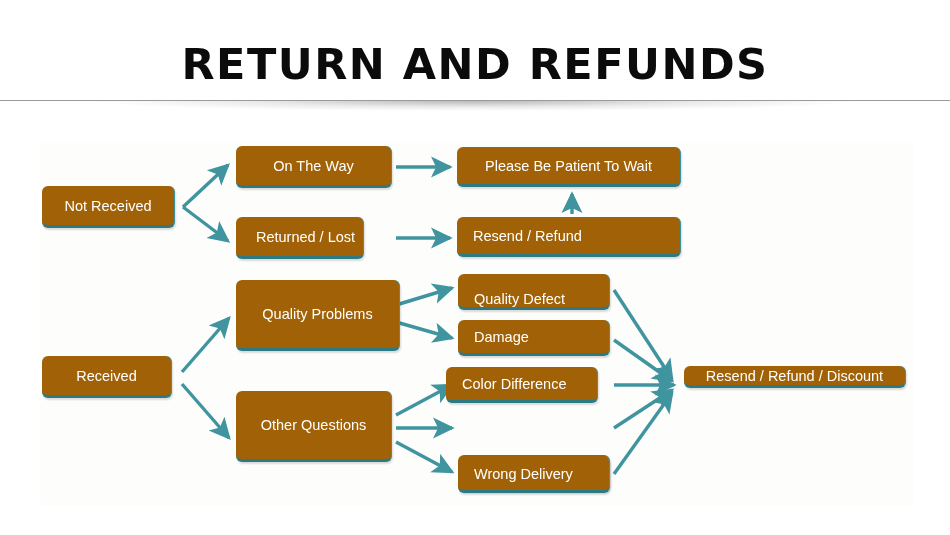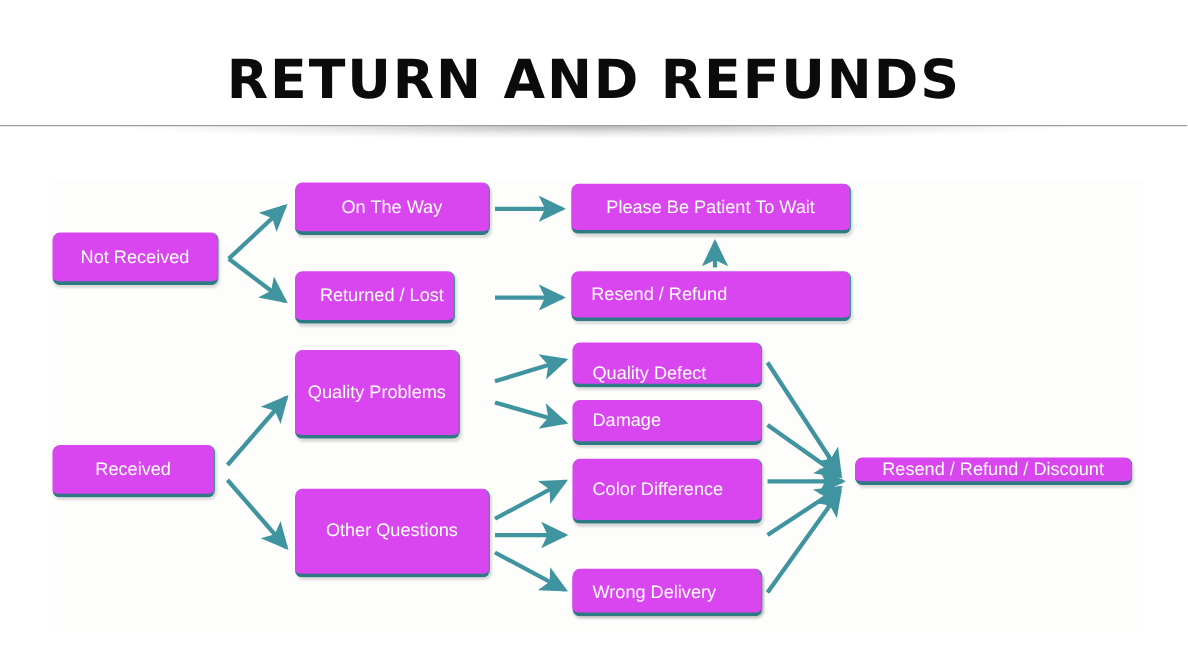--- a/index.html
+++ b/index.html
@@ -69,21 +69,21 @@
     top: 0;
     width: 950px;
     height: 535px;
     pointer-events: none;
   }
 
   
   .node {
     position: absolute;
     box-sizing: border-box;
-    background: #d946ef;
+    background: #a16207;
     border-radius: 6px;
     border-bottom: 3px solid #2d7a85;
     border-right: 1px solid #3f919b;
     box-shadow: 1px 2px 2px rgba(0,0,0,0.14);
     color: #ffffff;
     font-size: 14.5px;
     font-family: "Liberation Sans", sans-serif;
     display: flex;
     align-items: center;
     white-space: nowrap;
@@ -146,33 +146,33 @@
     </div>
     <div class="node center" style="left: 457px; top: 147px; width: 224px; height: 40px;">
       <span>Please Be Patient To Wait</span>
     </div>
     <div class="node left" style="left: 457px; top: 217px; width: 224px; height: 40px;">
       <span>Resend / Refund</span>
     </div>
     <div class="node center" style="left: 42px; top: 356px; width: 130px; height: 42px;">
       <span>Received</span>
     </div>
-    <div class="node center" style="left: 236px; top: 280px; width: 132px; height: 71px;">
+    <div class="node center" style="left: 236px; top: 280px; width: 164px; height: 71px;">
       <span>Quality Problems</span>
     </div>
     <div class="node center" style="left: 236px; top: 391px; width: 156px; height: 71px;">
       <span>Other Questions</span>
     </div>
     <div class="node left" style="left: 458px; top: 274px; width: 152px; height: 36px; align-items: flex-end;">
       <span>Quality Defect</span>
     </div>
     <div class="node left" style="left: 458px; top: 320px; width: 152px; height: 36px;">
       <span>Damage</span>
     </div>
-    <div class="node left" style="left: 458px; top: 367px; width: 152px; height: 52px;">
+    <div class="node left" style="left: 446px; top: 367px; width: 152px; height: 36px;">
       <span>Color Difference</span>
     </div>
     <div class="node left" style="left: 458px; top: 411px; width: 152px; height: 36px; margin-top: 44px;">
       <span>Not Fit</span>
     </div>
     <div class="node left" style="left: 458px; top: 457px; width: 152px; height: 36px;">
       <span>Wrong Delivery</span>
     </div>
     <div class="node center" style="left: 684px; top: 366px; width: 222px; height: 22px;">
       <span>Resend / Refund / Discount</span>

